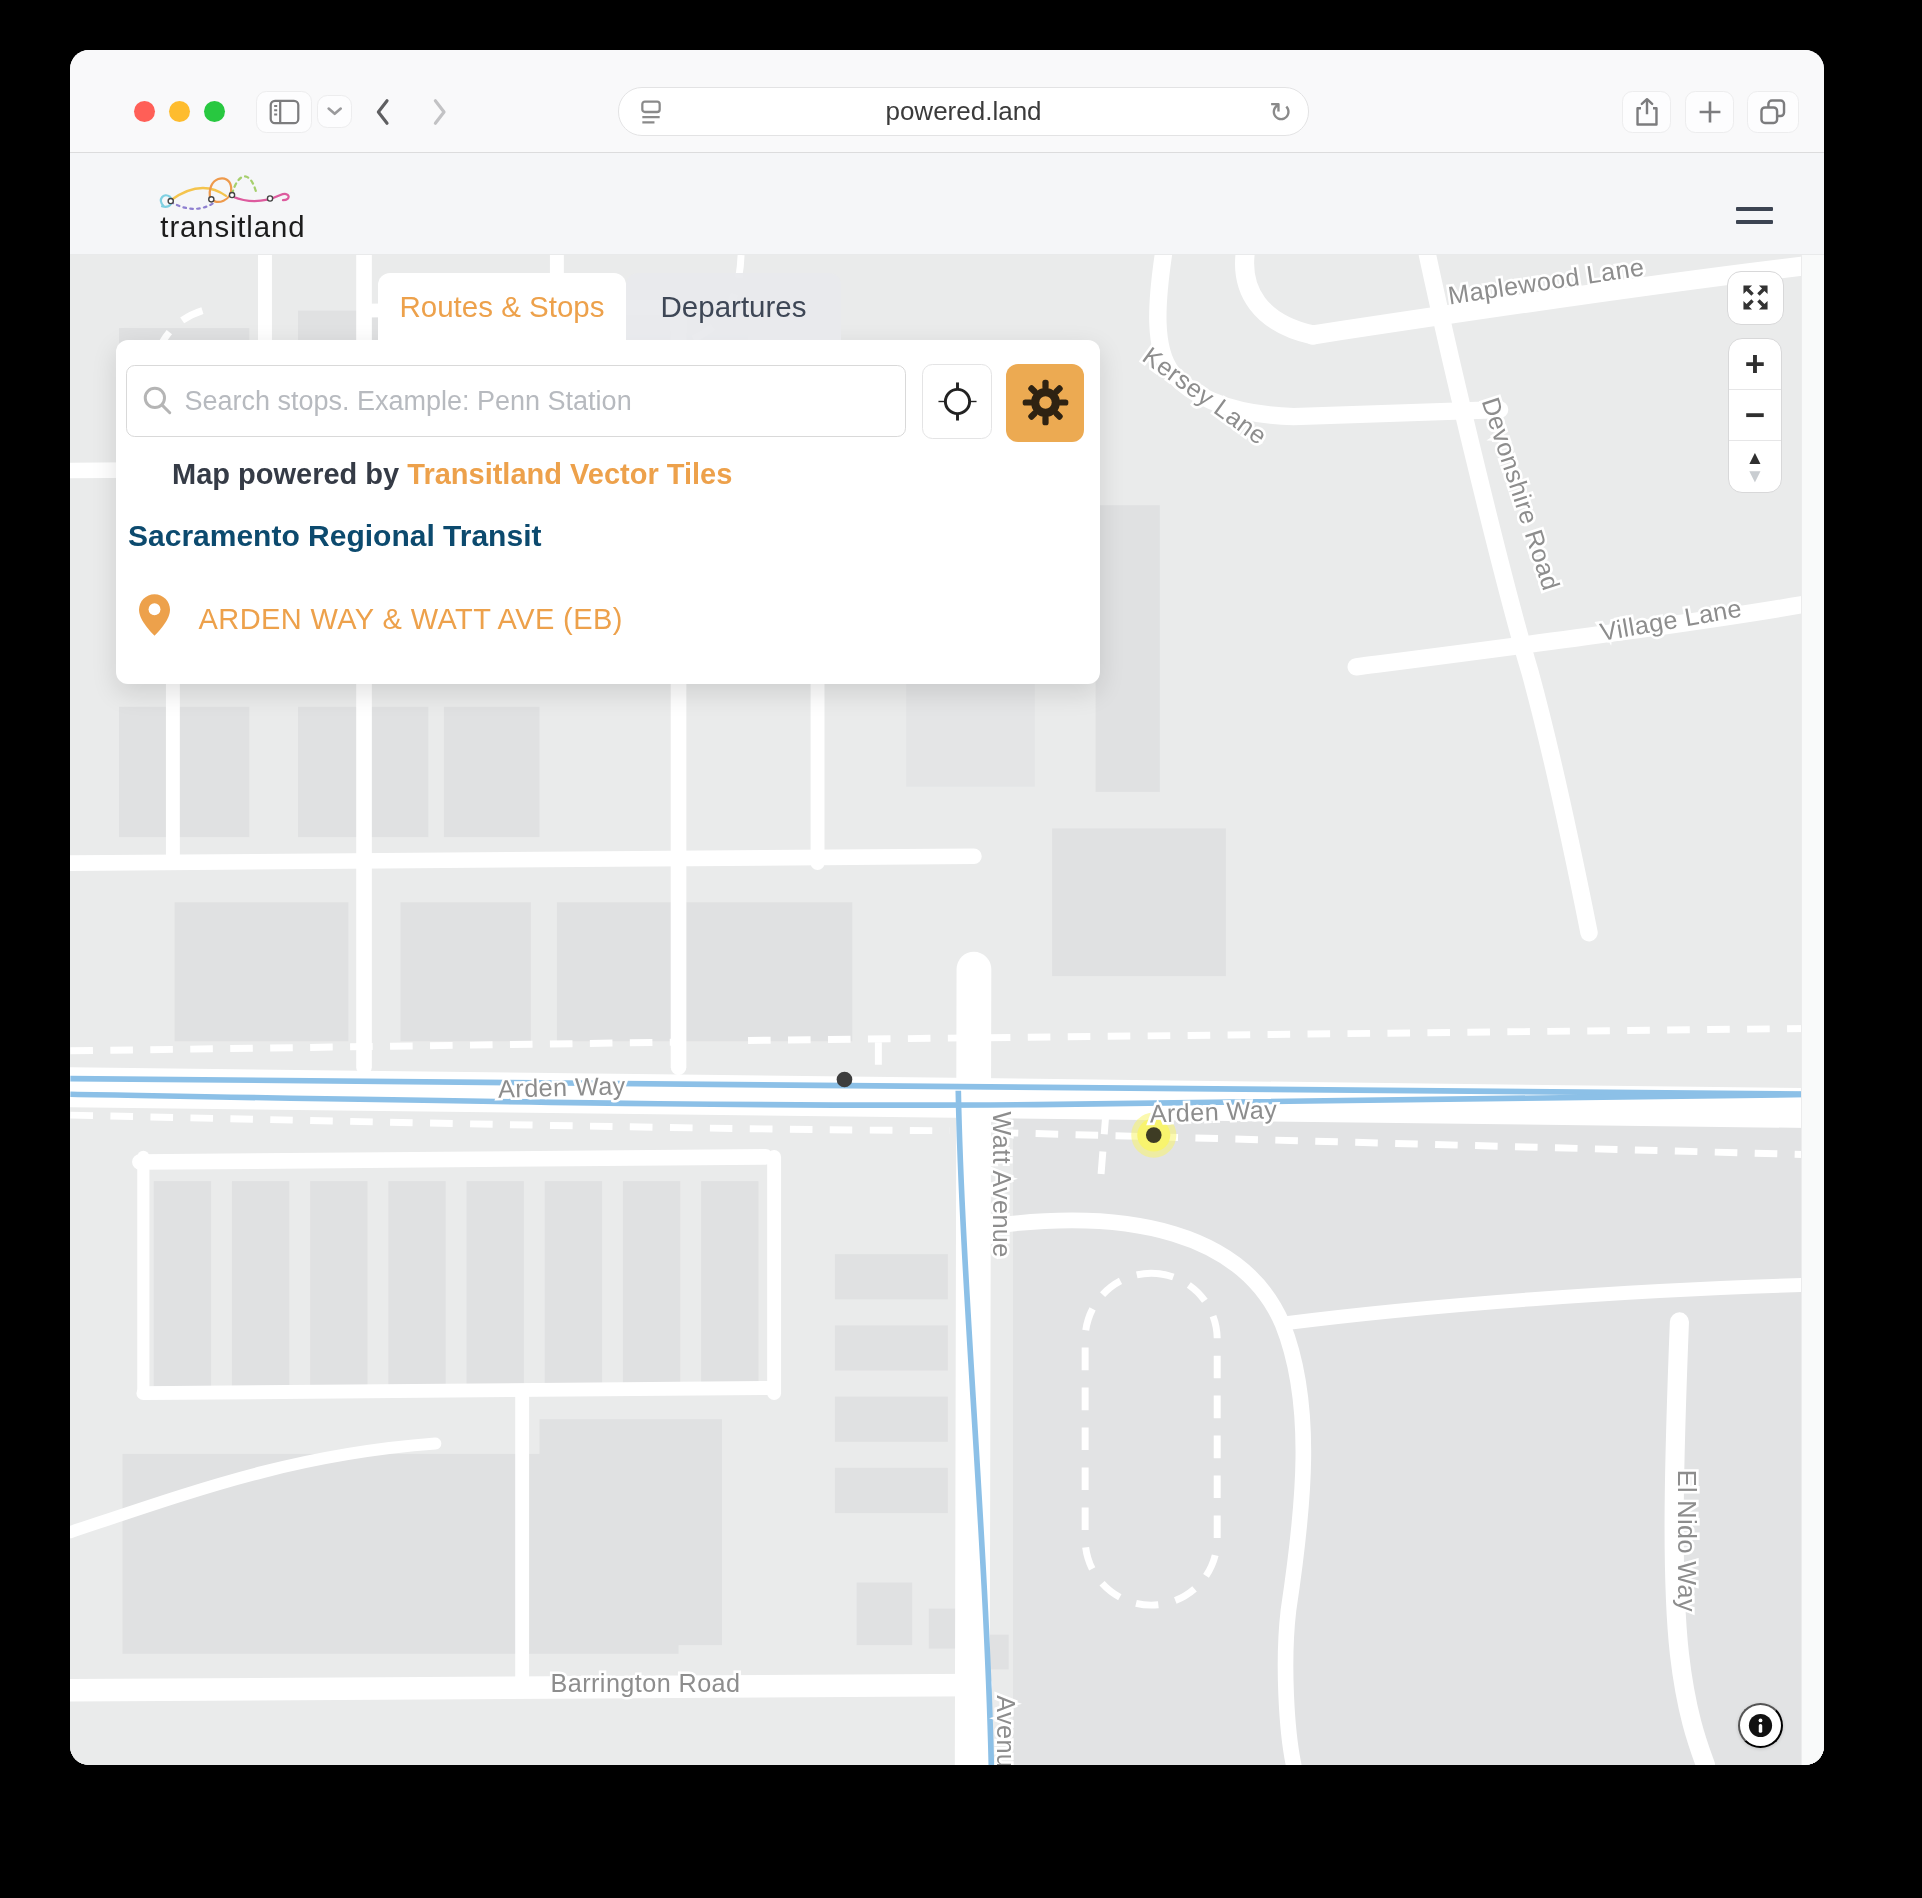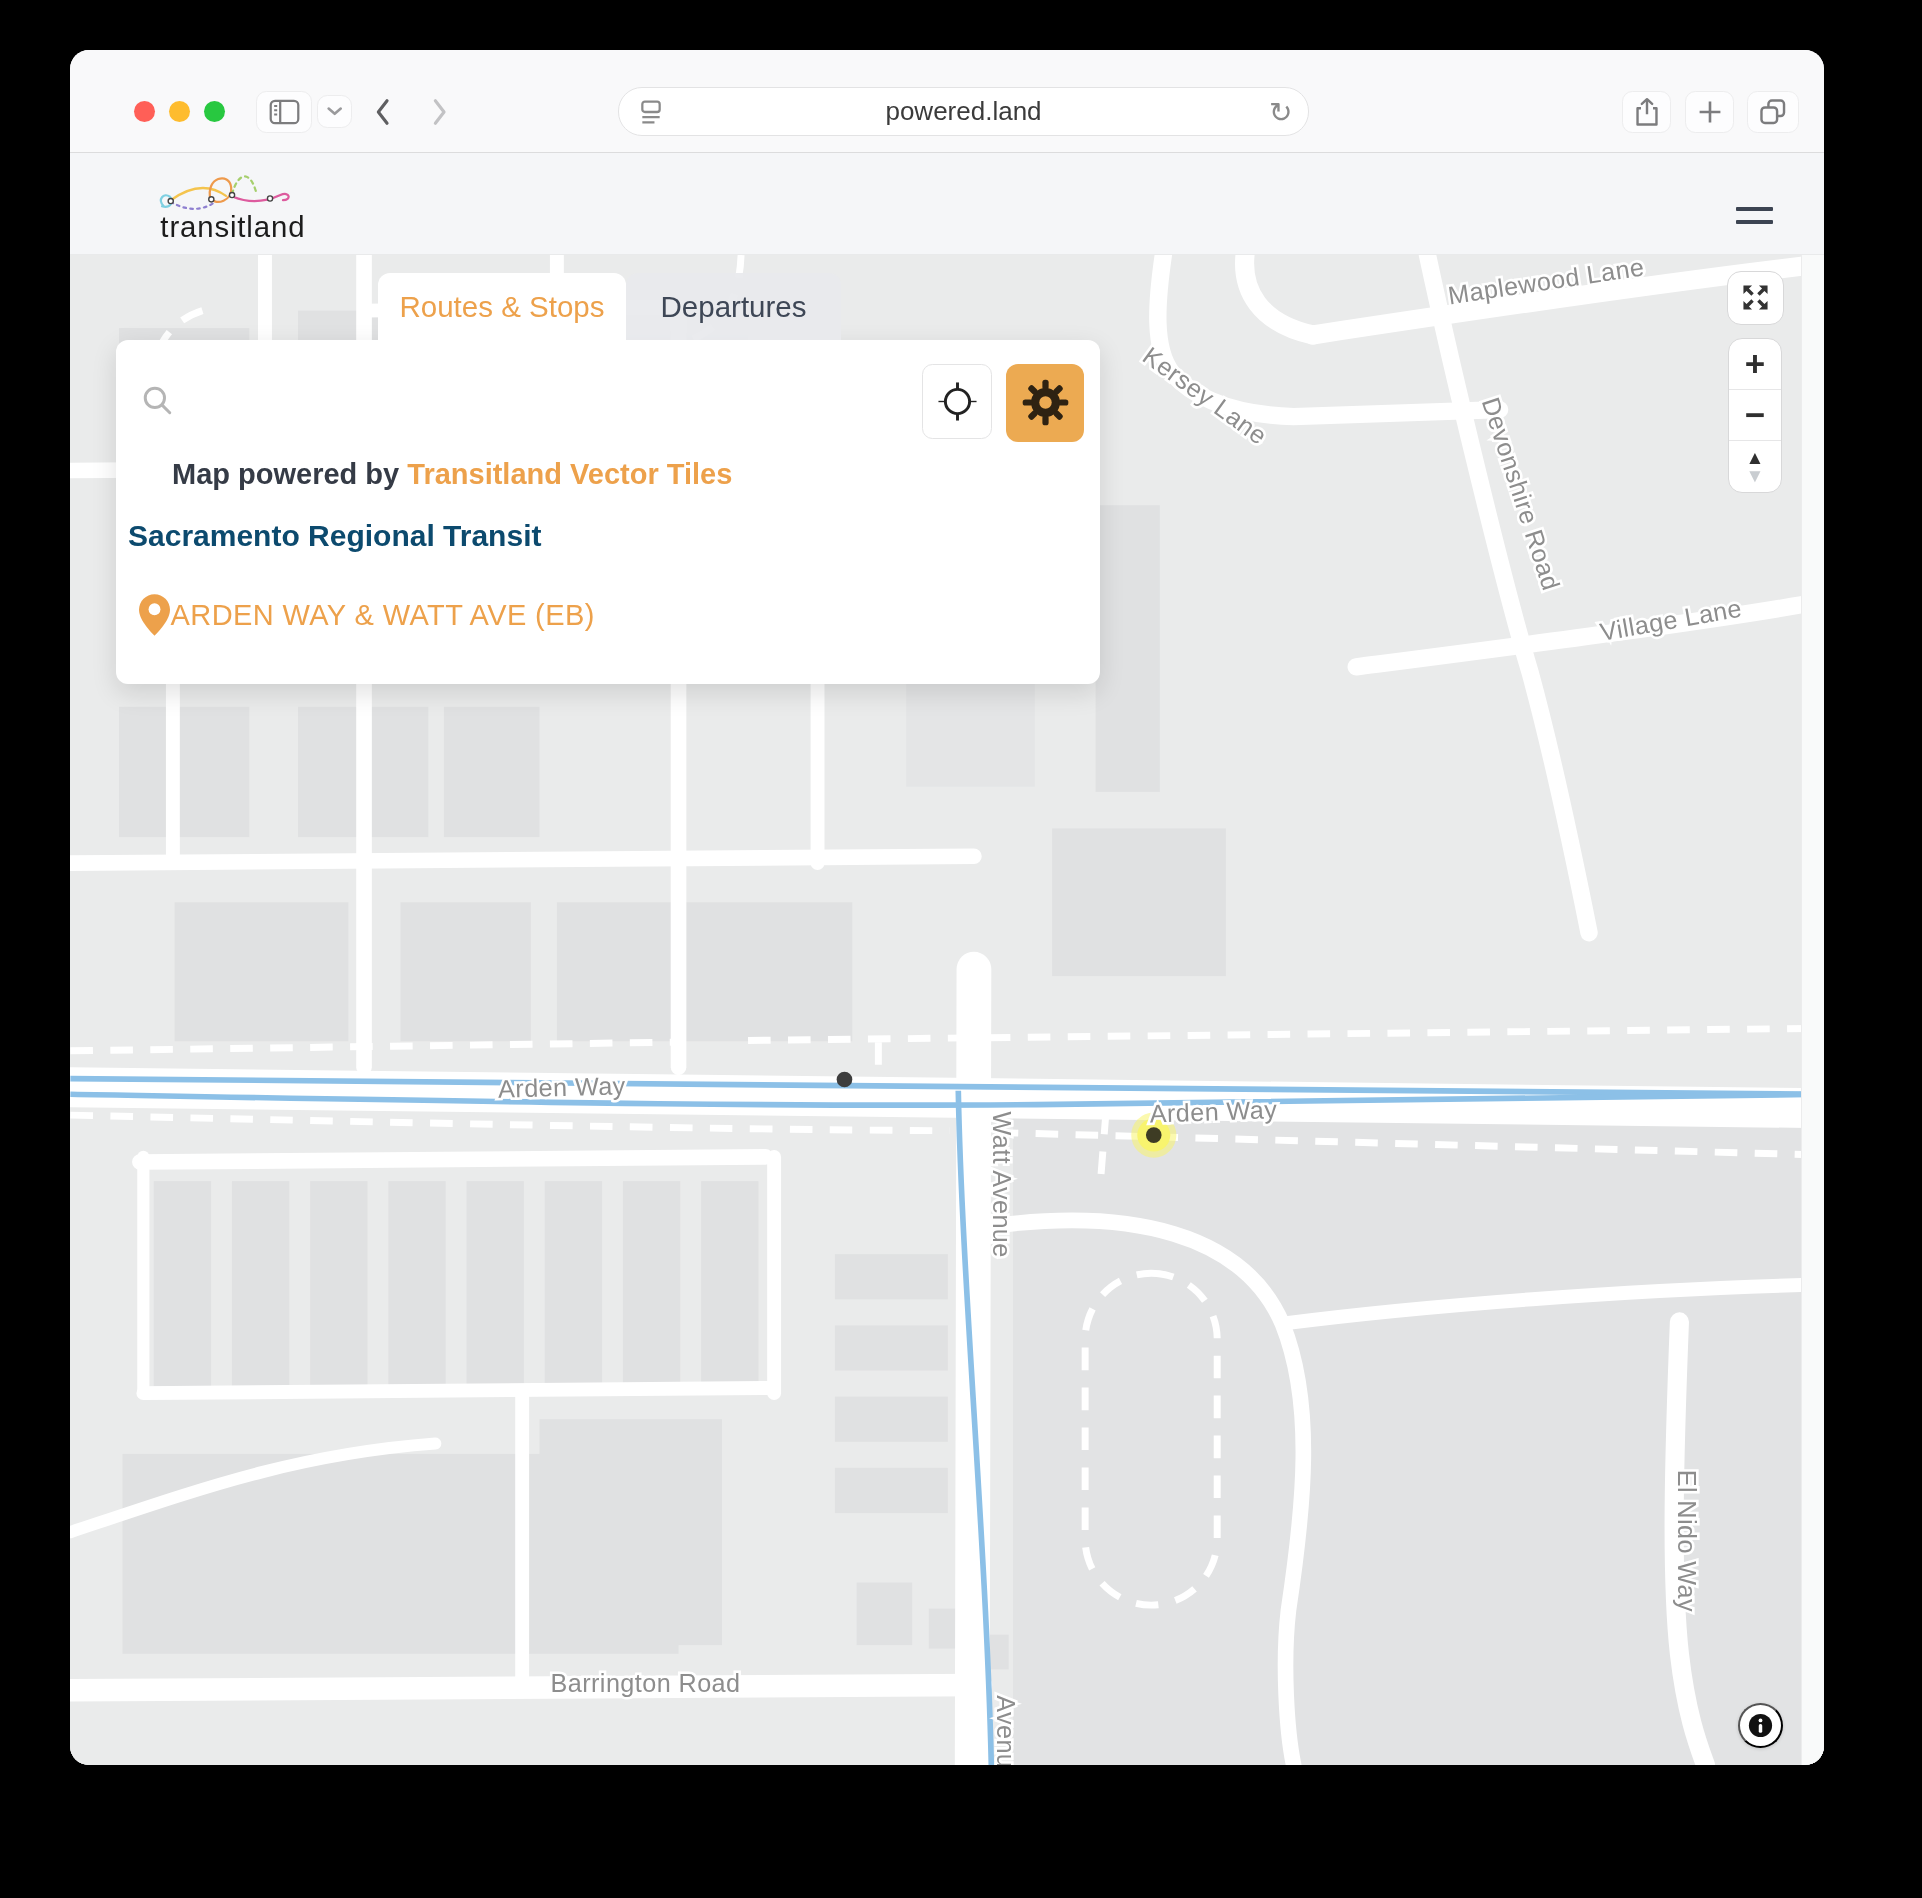--- a/index.html
+++ b/index.html
@@ -43,21 +43,21 @@
   
   .panel{position:absolute;left:46px;top:85px;width:984px;height:344px;background:#fff;border-radius:12px;box-shadow:0 8.7px 26px rgba(0,0,0,.12);z-index:4;}
   .search-input{position:absolute;left:10.4px;top:25px;width:780px;height:72px;border:1.7px solid #d9d9d9;border-radius:8.7px;padding:0 17.4px 0 57px;font-size:27px;color:#444;font-family:"Liberation Sans",sans-serif;outline:none;}
   .search-input::placeholder{color:#b7babf;}
   .search-glyph{position:absolute;left:24px;top:43px;pointer-events:none;}
   .btn-locate{position:absolute;left:806px;top:23.5px;width:70px;height:75px;background:#fff;border:1.7px solid #e4e4e5;border-radius:10.4px;display:flex;align-items:center;justify-content:center;cursor:pointer;}
   .btn-settings{position:absolute;left:890px;top:23.5px;width:78px;height:78px;background:#ecaa52;border:none;border-radius:12px;display:flex;align-items:center;justify-content:center;cursor:pointer;}
   .powered{position:absolute;left:12px;top:118px;font-size:29px;color:#353b46;font-weight:bold;margin-left:44px;}
   .powered a{color:#eda14b;text-decoration:none;font-weight:bold;cursor:pointer;}
   .agency{position:absolute;left:12px;top:179px;font-size:30px;font-weight:bold;color:#0c4a6e;}
-  .stop-row{position:absolute;left:22.6px;top:254px;display:flex;align-items:center;gap:1px;cursor:pointer;}
+  .stop-row{position:absolute;left:22.6px;top:254px;display:flex;align-items:flex-end;gap:29px;cursor:pointer;}
   .stop-row .stop-name{font-size:29px;color:#eda14b;letter-spacing:0.4px;}
 
   
   .ctrl-fs{position:absolute;right:40px;top:15.6px;width:57px;height:54px;background:#fff;border:1.7px solid #d8d8d9;border-radius:14px;display:flex;align-items:center;justify-content:center;cursor:pointer;z-index:6;}
   .ctrl-zoom{position:absolute;right:42px;top:83px;width:54px;background:#fff;border:1.7px solid #d8d8d9;border-radius:14px;overflow:hidden;z-index:6;}
   .ctrl-zoom .zbtn{height:51px;display:flex;align-items:center;justify-content:center;font-size:35px;font-weight:bold;color:#2f2f2f;cursor:pointer;border-bottom:0.9px solid #e6e6e7;}
   .ctrl-zoom .zbtn:last-child{border-bottom:none;}
   .pitch{display:flex;flex-direction:column;align-items:center;line-height:17.4px;font-size:19px;}
   .pitch .up{color:#2f2f2f;}
   .pitch .down{color:#c9cdd1;}
@@ -272,20 +272,21 @@
       </svg>
 
       <div class="right-gutter"></div>
 
       <div class="tabbar">
         <div class="tab active">Routes &amp; Stops</div>
         <div class="tab inactive">Departures</div>
       </div>
 
       <div class="panel">
+        <input class="search-input" type="text" placeholder="Search stops. Example: Penn Station" style="">
         <span class="search-glyph">
           <svg width="35" height="35" viewBox="0 0 40 40">
             <circle cx="17" cy="17" r="11" fill="none" stroke="#b5b5b5" stroke-width="3.4"></circle>
             <line x1="25" y1="25" x2="34" y2="34" stroke="#b5b5b5" stroke-width="3.4" stroke-linecap="round"></line>
           </svg>
         </span>
         <button class="btn-locate">
           <svg width="45" height="45" viewBox="0 0 52 52">
             <circle cx="26" cy="26" r="14" fill="none" stroke="#222" stroke-width="3.4"></circle>
             <line x1="26" y1="4" x2="26" y2="12" stroke="#222" stroke-width="3.4"></line>

